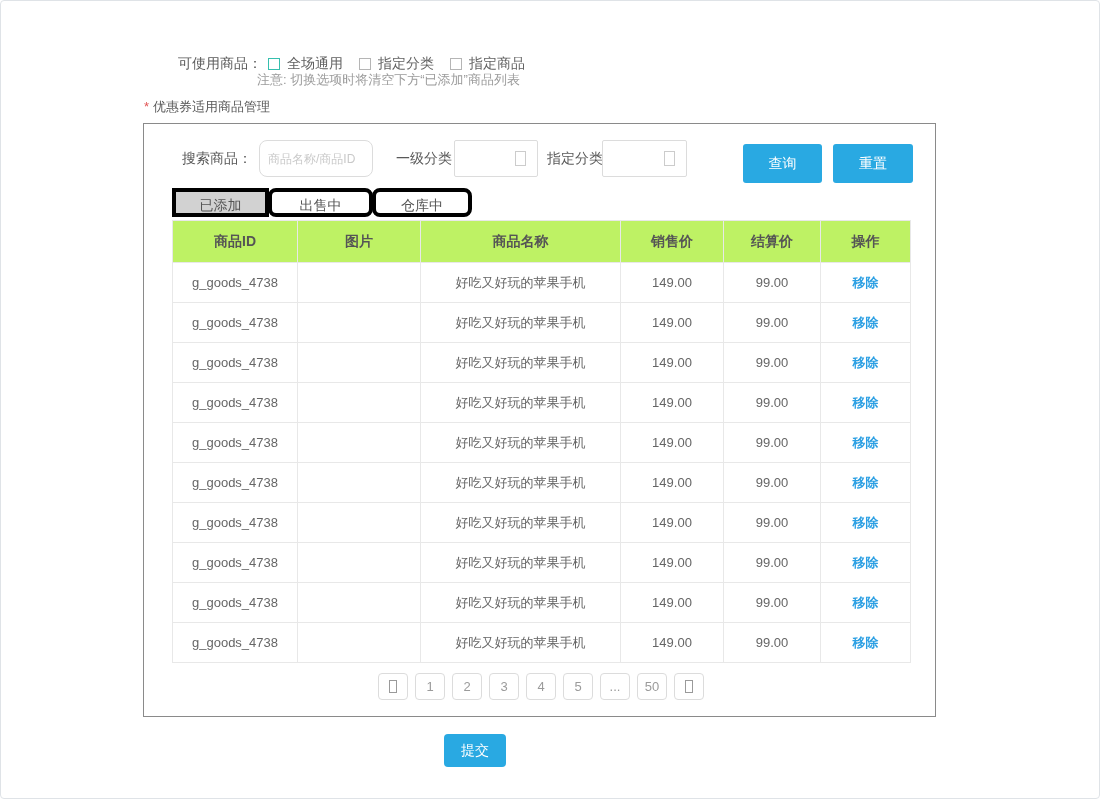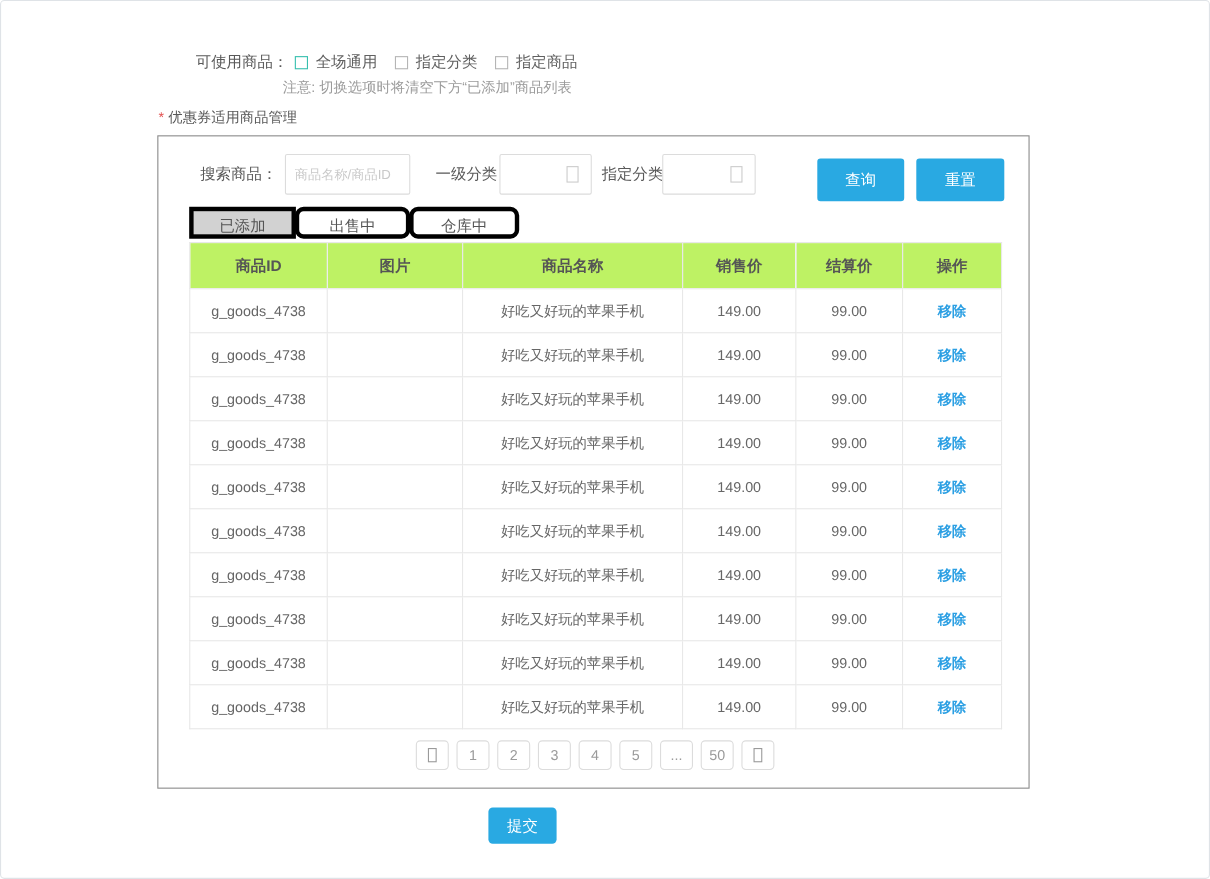--- a/index.html
+++ b/index.html
@@ -3,39 +3,39 @@
 <meta charset="utf-8">
 <style>
   * { margin:0; padding:0; box-sizing:border-box; }
   html,body { background:#fff; }
   .page {
     position:relative; width:1100px; height:799px; background:#fff;
     border:1px solid #dfe3e7; border-radius:4px; overflow:hidden;
     font-family:"Liberation Sans","DejaVu Sans",sans-serif; color:#595959;
   }
   
-  .usable-row { position:absolute; left:177px; top:47px; display:flex; align-items:center; font-size:14px; }
+  .usable-row { position:absolute; left:177px; top:54px; display:flex; align-items:center; font-size:14px; }
   .usable-label { margin-right:6px; color:#595959; }
   .options { display:flex; align-items:flex-start; gap:16px; }
   .option { display:flex; align-items:center; gap:7px; cursor:pointer; color:#616161; }
   .cbox { display:inline-block; width:12px; height:12px; border:1px solid #b5b5b5; background:#fff; }
   .cbox.selected { border-color:#36bfae; }
   .note { position:absolute; left:256px; top:70px; font-size:13px; color:#9b9b9b; }
   .section-title { position:absolute; left:143px; top:97px; font-size:13px; color:#595959; }
   .required { color:#e25454; margin-right:4px; font-size:13px; }
 
   
   .panel { position:absolute; left:142px; top:122px; width:793px; height:594px; border:1px solid #8a8a8a; background:#fff; }
   .flabel { position:absolute; top:16px; height:37px; line-height:37px; font-size:14px; color:#595959; }
   .lbl-search { left:38px; }
   .lbl-cat1 { left:252px; }
   .lbl-cat2 { left:403px; }
   .search-input {
     position:absolute; left:115px; top:16px; width:114px; height:37px;
-    border:1px solid #dcdcdc; border-radius:2px; padding:0 8px; font-size:12px; color:#666; outline:none;
+    border:1px solid #dcdcdc; border-radius:8px; padding:0 8px; font-size:12px; color:#666; outline:none;
     font-family:"Liberation Sans","DejaVu Sans",sans-serif;
   }
   .search-input::placeholder { color:#c9c9c9; }
   .selectbox { position:absolute; top:16px; height:37px; border:1px solid #dcdcdc; border-radius:2px; background:#fff; cursor:pointer; }
   .sel-1 { left:310px; width:84px; }
   .sel-2 { left:458px; width:85px; }
   .sel-tofu { position:absolute; right:11px; top:50%; margin-top:-8px; width:11px; height:15px; border:1px solid #cccccc; }
   .btn { position:absolute; top:20px; height:39px; border:none; border-radius:3px; background:#29a9e2; color:#fff; font-size:14px; cursor:pointer; font-family:"Liberation Sans","DejaVu Sans",sans-serif; }
   .btn-query { left:599px; width:79px; }
   .btn-reset { left:689px; width:80px; }

